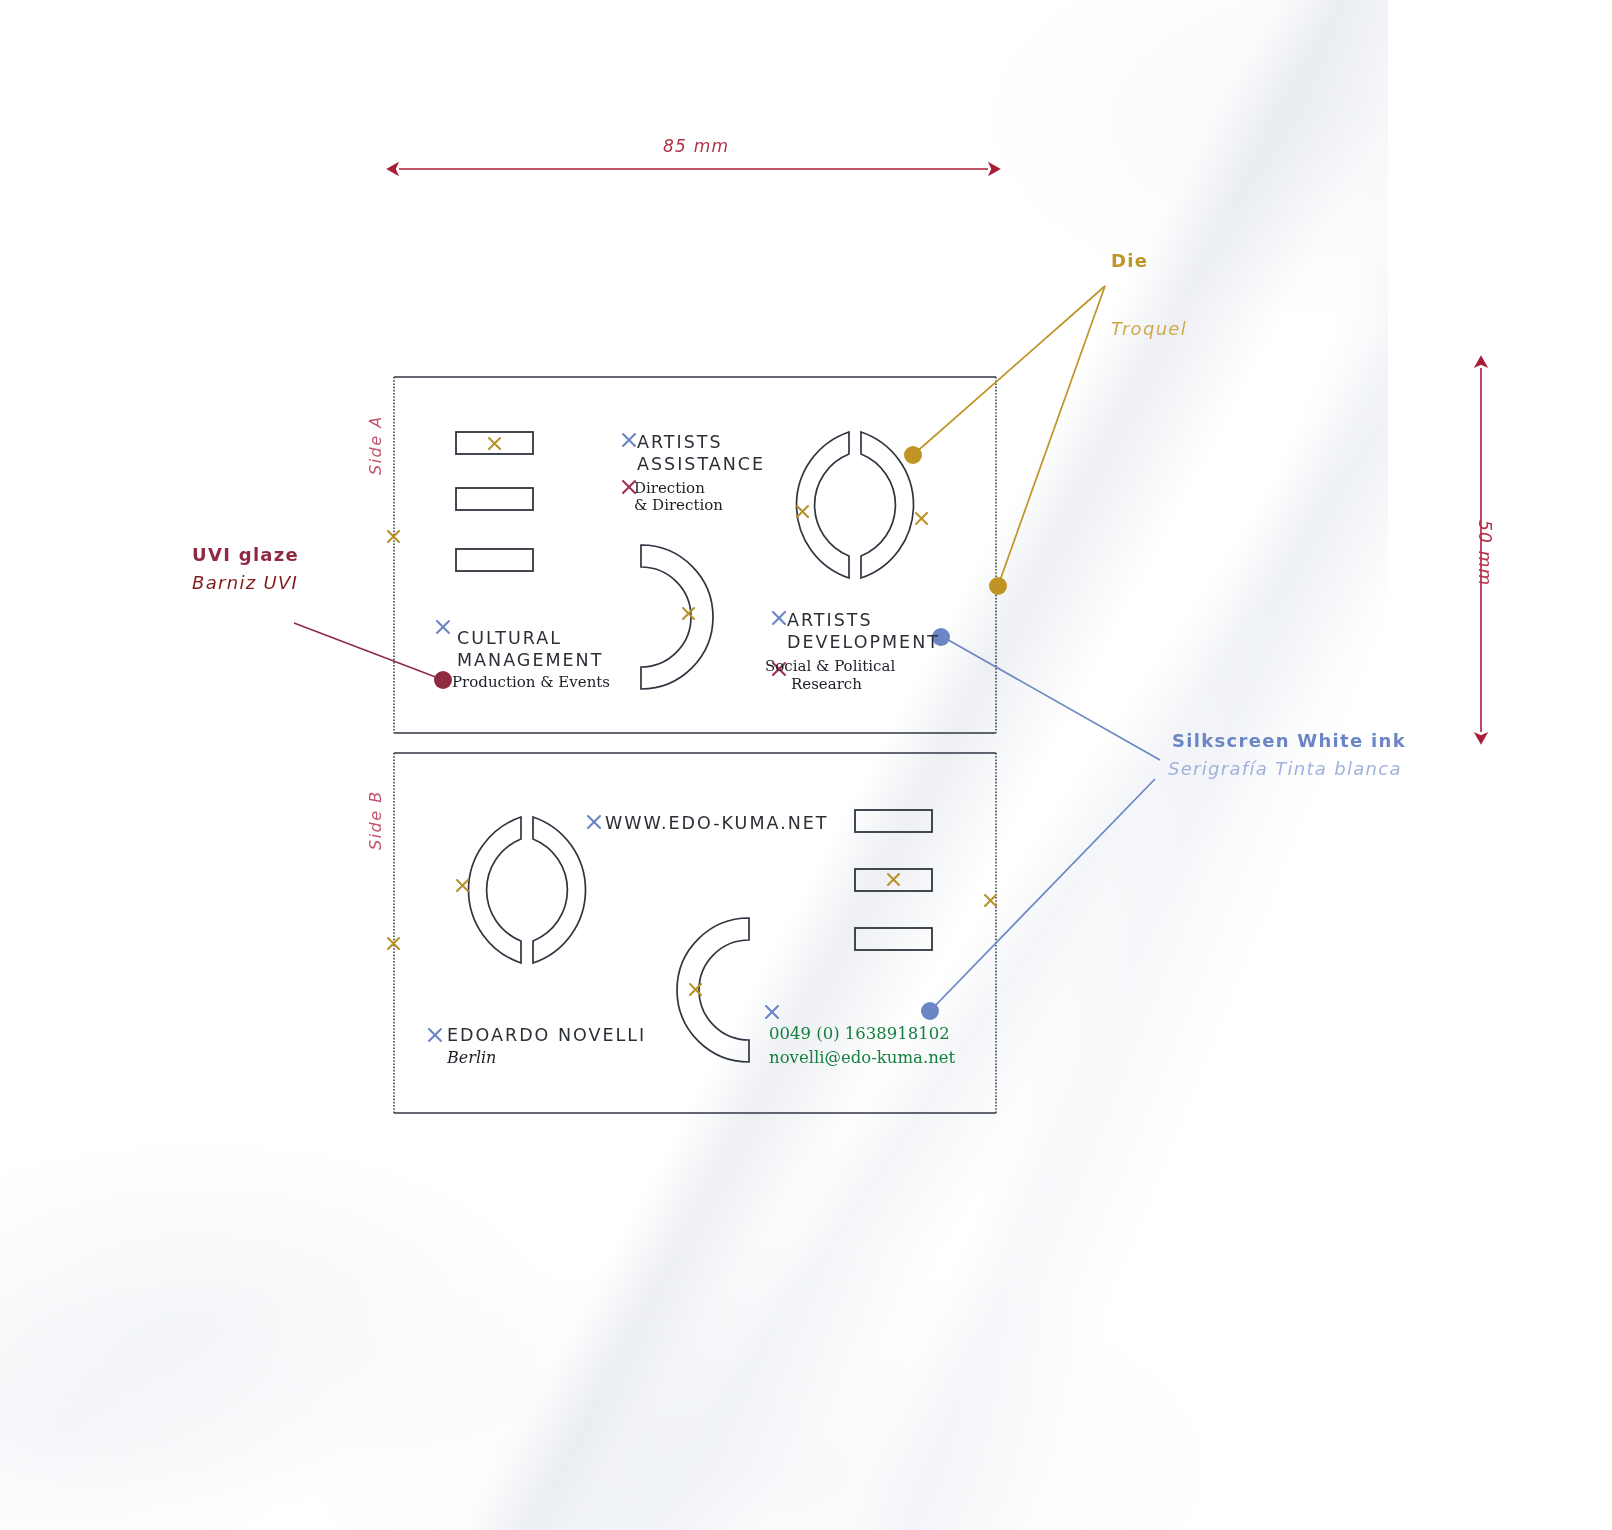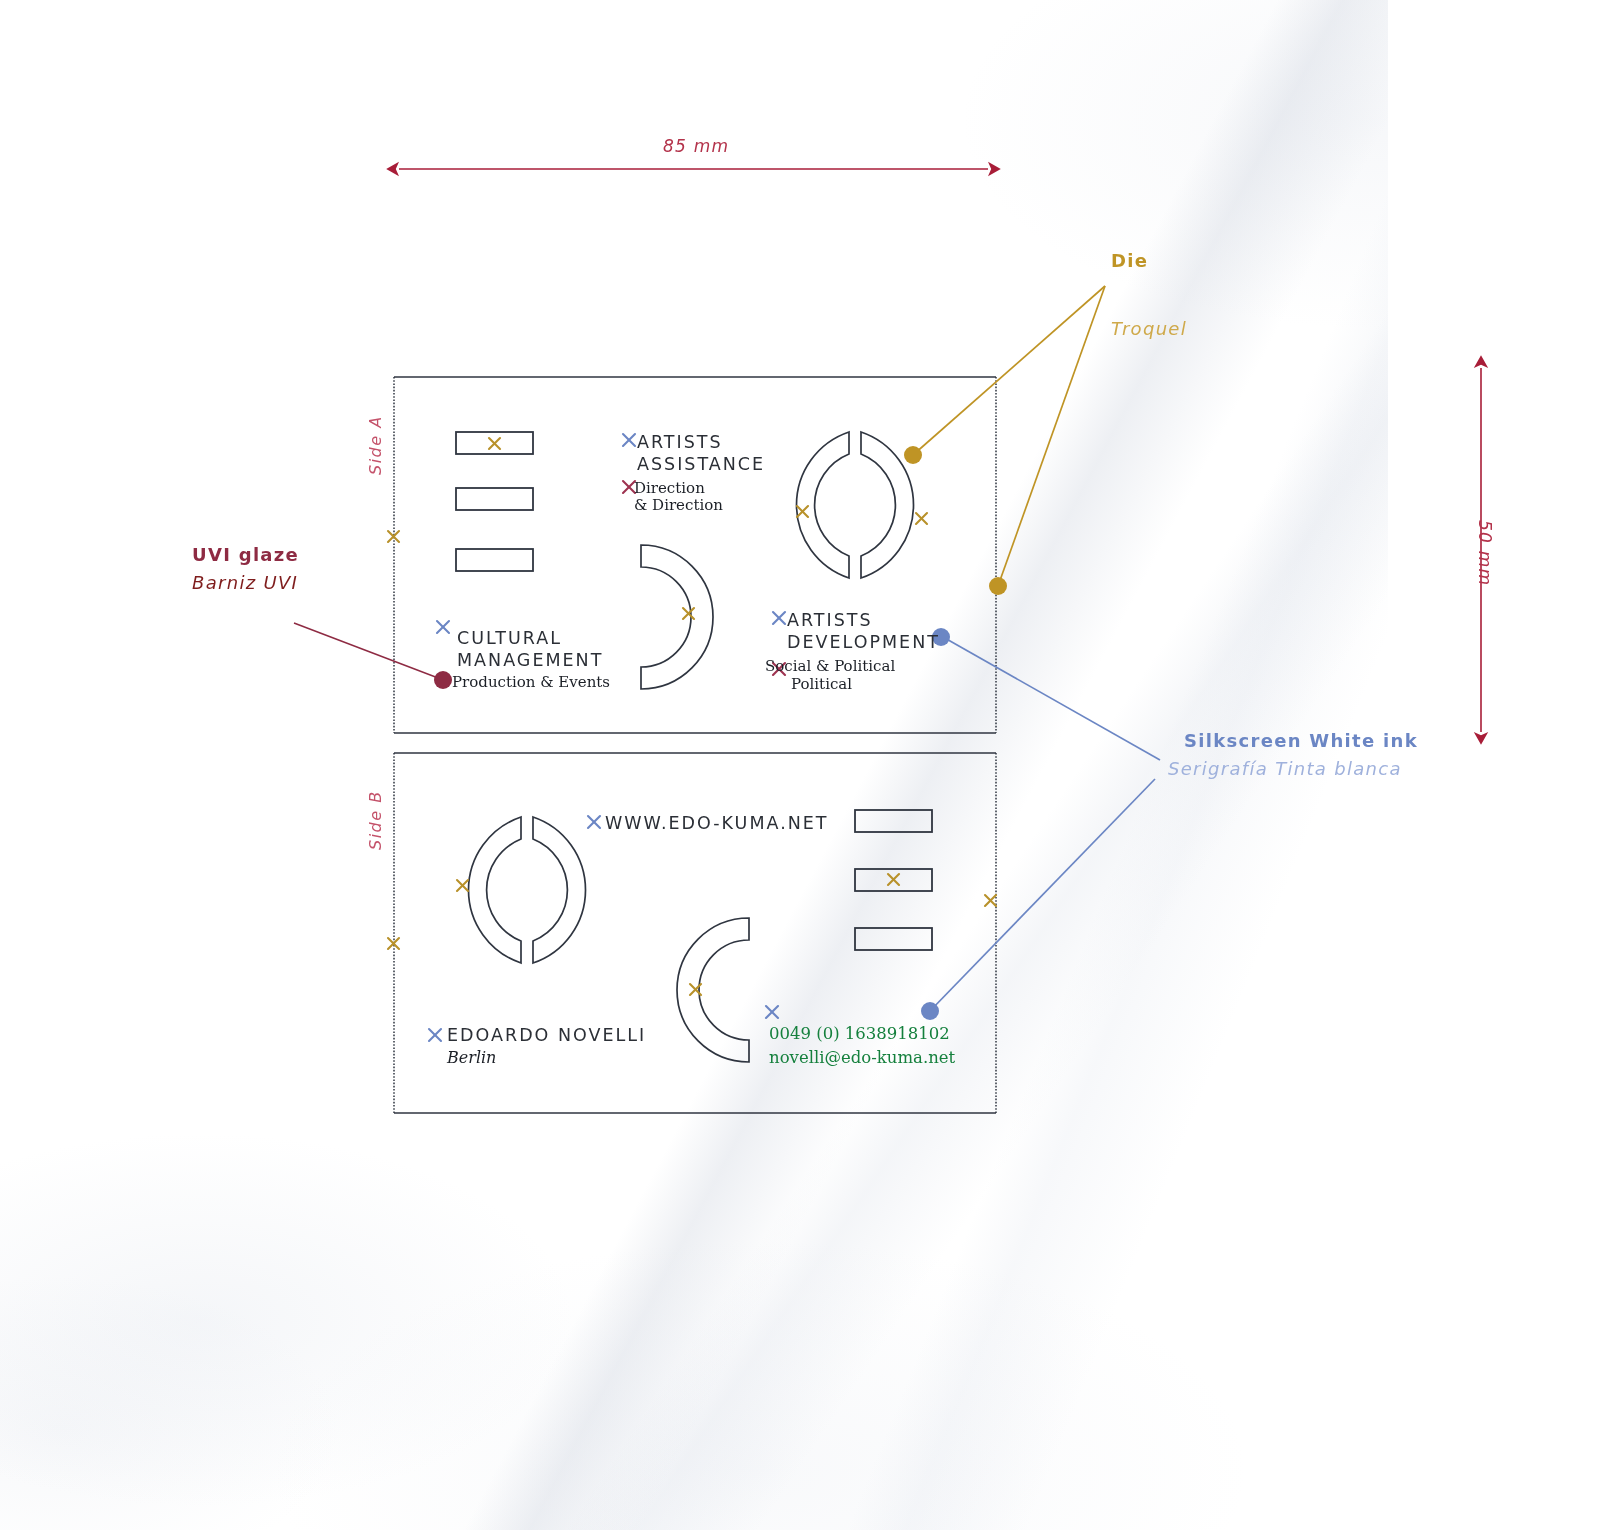--- a/index.html
+++ b/index.html
@@ -55,21 +55,21 @@
   .callout-sub {
     font-family: "DejaVu Sans", sans-serif;
     font-style: italic;
     font-size: 18px;
     letter-spacing: 1.3px;
   }
   .gold-t { color: #bf9425; }
   .gold-sub { color: #cfa94a; }
   .red-t { color: #8e2b43; }
   .red-sub { color: #7f1d1d; }
-  .blue-t { color: #6b86c4; margin-left: 12px; }
+  .blue-t { color: #6b86c4; }
   .blue-sub { color: #9fb1dc; }
 
   
   .hd {
     font-family: "DejaVu Sans", sans-serif;
     font-size: 17.5px;
     letter-spacing: 2.0px;
     color: #2b2f36;
     line-height: 22px;
   }
@@ -277,21 +277,21 @@
   <div class="t sub" style="left:634px; top:479px;">Direction</div>
   <div class="t sub" style="left:634px; top:496px;">&amp; Direction</div>
 
   <div class="t hd" style="left:457px; top:627px;">CULTURAL</div>
   <div class="t hd" style="left:457px; top:649px;">MANAGEMENT</div>
   <div class="t sub" style="left:452px; top:673px;">Production &amp; Events</div>
 
   <div class="t hd" style="left:787px; top:609px;">ARTISTS</div>
   <div class="t hd" style="left:787px; top:631px;">DEVELOPMENT</div>
   <div class="t sub" style="left:765px; top:657px;">Social &amp; Political</div>
-  <div class="t sub" style="left:791px; top:675px;">Political</div>
+  <div class="t sub" style="left:791px; top:675px;">Research</div>
 
   <div class="t hd" style="left:605px; top:812px;">WWW.EDO-KUMA.NET</div>
 
   <div class="t hd" style="left:447px; top:1024px;">EDOARDO NOVELLI</div>
   <div class="t sub-i" style="left:447px; top:1048px;">Berlin</div>
 
   <div class="t contact" style="left:769px; top:1022px;">0049 (0) 1638918102</div>
   <div class="t contact" style="left:769px; top:1046px;">novelli@edo-kuma.net</div>
 </div>
 

